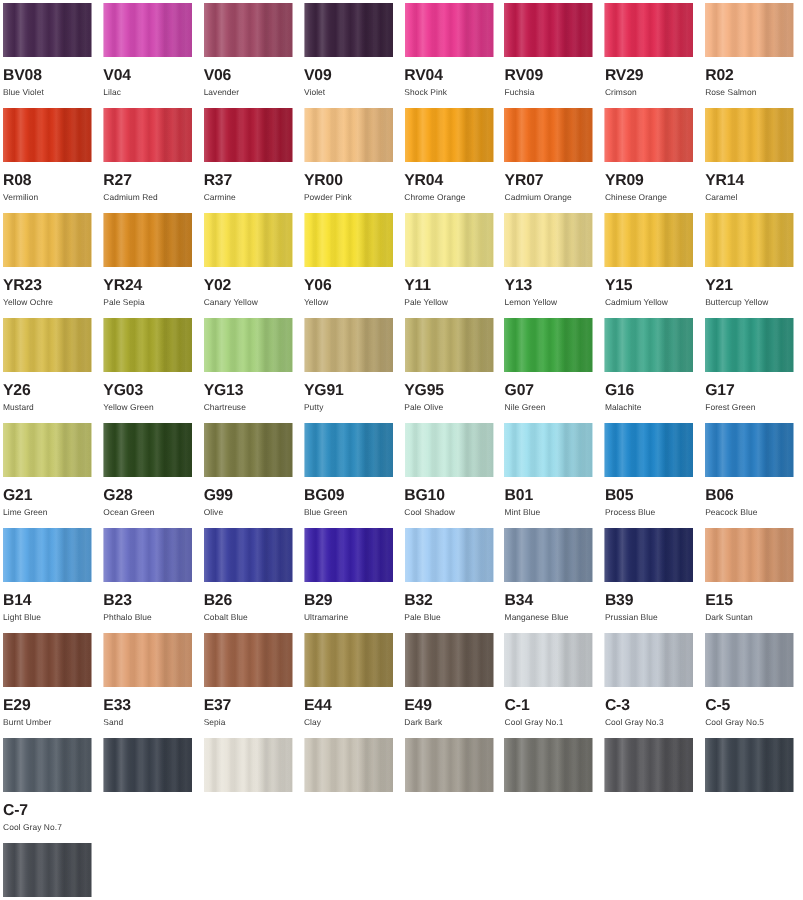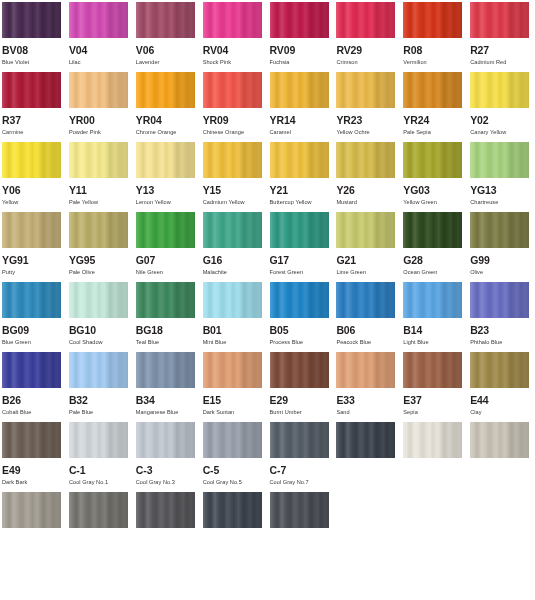--- a/index.html
+++ b/index.html
@@ -121,20 +121,29 @@
     <div class="cell">
       <div class="swatch" style="background-color: rgb(161, 74, 102);">
         <div class="streaks"></div>
         <div class="streaks2"></div>
         <div class="shade"></div>
       </div>
       <div class="code">V06</div>
       <div class="name">Lavender</div>
     </div>
     <div class="cell">
+      <div class="swatch" style="background-color: rgb(61, 35, 64);">
+        <div class="streaks"></div>
+        <div class="streaks2"></div>
+        <div class="shade"></div>
+      </div>
+      <div class="code">V09</div>
+      <div class="name">Violet</div>
+    </div>
+    <div class="cell">
       <div class="swatch" style="background-color: rgb(237, 58, 147);">
         <div class="streaks"></div>
         <div class="streaks2"></div>
         <div class="shade"></div>
       </div>
       <div class="code">RV04</div>
       <div class="name">Shock Pink</div>
     </div>
     <div class="cell">
       <div class="swatch" style="background-color: rgb(194, 26, 76);">
@@ -148,20 +157,29 @@
     <div class="cell">
       <div class="swatch" style="background-color: rgb(227, 43, 83);">
         <div class="streaks"></div>
         <div class="streaks2"></div>
         <div class="shade"></div>
       </div>
       <div class="code">RV29</div>
       <div class="name">Crimson</div>
     </div>
     <div class="cell">
+      <div class="swatch" style="background-color: rgb(245, 177, 131);">
+        <div class="streaks"></div>
+        <div class="streaks2"></div>
+        <div class="shade"></div>
+      </div>
+      <div class="code">R02</div>
+      <div class="name">Rose Salmon</div>
+    </div>
+    <div class="cell">
       <div class="swatch" style="background-color: rgb(216, 52, 23);">
         <div class="streaks"></div>
         <div class="streaks2"></div>
         <div class="shade"></div>
       </div>
       <div class="code">R08</div>
       <div class="name">Vermilion</div>
     </div>
     <div class="cell">
       <div class="swatch" style="background-color: rgb(224, 58, 74);">
@@ -193,20 +211,29 @@
     <div class="cell">
       <div class="swatch" style="background-color: rgb(248, 165, 25);">
         <div class="streaks"></div>
         <div class="streaks2"></div>
         <div class="shade"></div>
       </div>
       <div class="code">YR04</div>
       <div class="name">Chrome Orange</div>
     </div>
     <div class="cell">
+      <div class="swatch" style="background-color: rgb(239, 108, 28);">
+        <div class="streaks"></div>
+        <div class="streaks2"></div>
+        <div class="shade"></div>
+      </div>
+      <div class="code">YR07</div>
+      <div class="name">Cadmium Orange</div>
+    </div>
+    <div class="cell">
       <div class="swatch" style="background-color: rgb(244, 86, 74);">
         <div class="streaks"></div>
         <div class="streaks2"></div>
         <div class="shade"></div>
       </div>
       <div class="code">YR09</div>
       <div class="name">Chinese Orange</div>
     </div>
     <div class="cell">
       <div class="swatch" style="background-color: rgb(240, 182, 53);">
@@ -400,29 +427,20 @@
     <div class="cell">
       <div class="swatch" style="background-color: rgb(198, 235, 221);">
         <div class="streaks"></div>
         <div class="streaks2"></div>
         <div class="shade"></div>
       </div>
       <div class="code">BG10</div>
       <div class="name">Cool Shadow</div>
     </div>
     <div class="cell">
-      <div class="swatch" style="background-color: rgb(61, 138, 94);">
-        <div class="streaks"></div>
-        <div class="streaks2"></div>
-        <div class="shade"></div>
-      </div>
-      <div class="code">BG18</div>
-      <div class="name">Teal Blue</div>
-    </div>
-    <div class="cell">
       <div class="swatch" style="background-color: rgb(159, 224, 239);">
         <div class="streaks"></div>
         <div class="streaks2"></div>
         <div class="shade"></div>
       </div>
       <div class="code">B01</div>
       <div class="name">Mint Blue</div>
     </div>
     <div class="cell">
       <div class="swatch" style="background-color: rgb(31, 135, 203);">
@@ -463,36 +481,54 @@
     <div class="cell">
       <div class="swatch" style="background-color: rgb(59, 63, 158);">
         <div class="streaks"></div>
         <div class="streaks2"></div>
         <div class="shade"></div>
       </div>
       <div class="code">B26</div>
       <div class="name">Cobalt Blue</div>
     </div>
     <div class="cell">
+      <div class="swatch" style="background-color: rgb(58, 31, 168);">
+        <div class="streaks"></div>
+        <div class="streaks2"></div>
+        <div class="shade"></div>
+      </div>
+      <div class="code">B29</div>
+      <div class="name">Ultramarine</div>
+    </div>
+    <div class="cell">
       <div class="swatch" style="background-color: rgb(163, 205, 245);">
         <div class="streaks"></div>
         <div class="streaks2"></div>
         <div class="shade"></div>
       </div>
       <div class="code">B32</div>
       <div class="name">Pale Blue</div>
     </div>
     <div class="cell">
       <div class="swatch" style="background-color: rgb(127, 147, 173);">
         <div class="streaks"></div>
         <div class="streaks2"></div>
         <div class="shade"></div>
       </div>
       <div class="code">B34</div>
       <div class="name">Manganese Blue</div>
+    </div>
+    <div class="cell">
+      <div class="swatch" style="background-color: rgb(35, 42, 99);">
+        <div class="streaks"></div>
+        <div class="streaks2"></div>
+        <div class="shade"></div>
+      </div>
+      <div class="code">B39</div>
+      <div class="name">Prussian Blue</div>
     </div>
     <div class="cell">
       <div class="swatch" style="background-color: rgb(224, 158, 114);">
         <div class="streaks"></div>
         <div class="streaks2"></div>
         <div class="shade"></div>
       </div>
       <div class="code">E15</div>
       <div class="name">Dark Suntan</div>
     </div>

